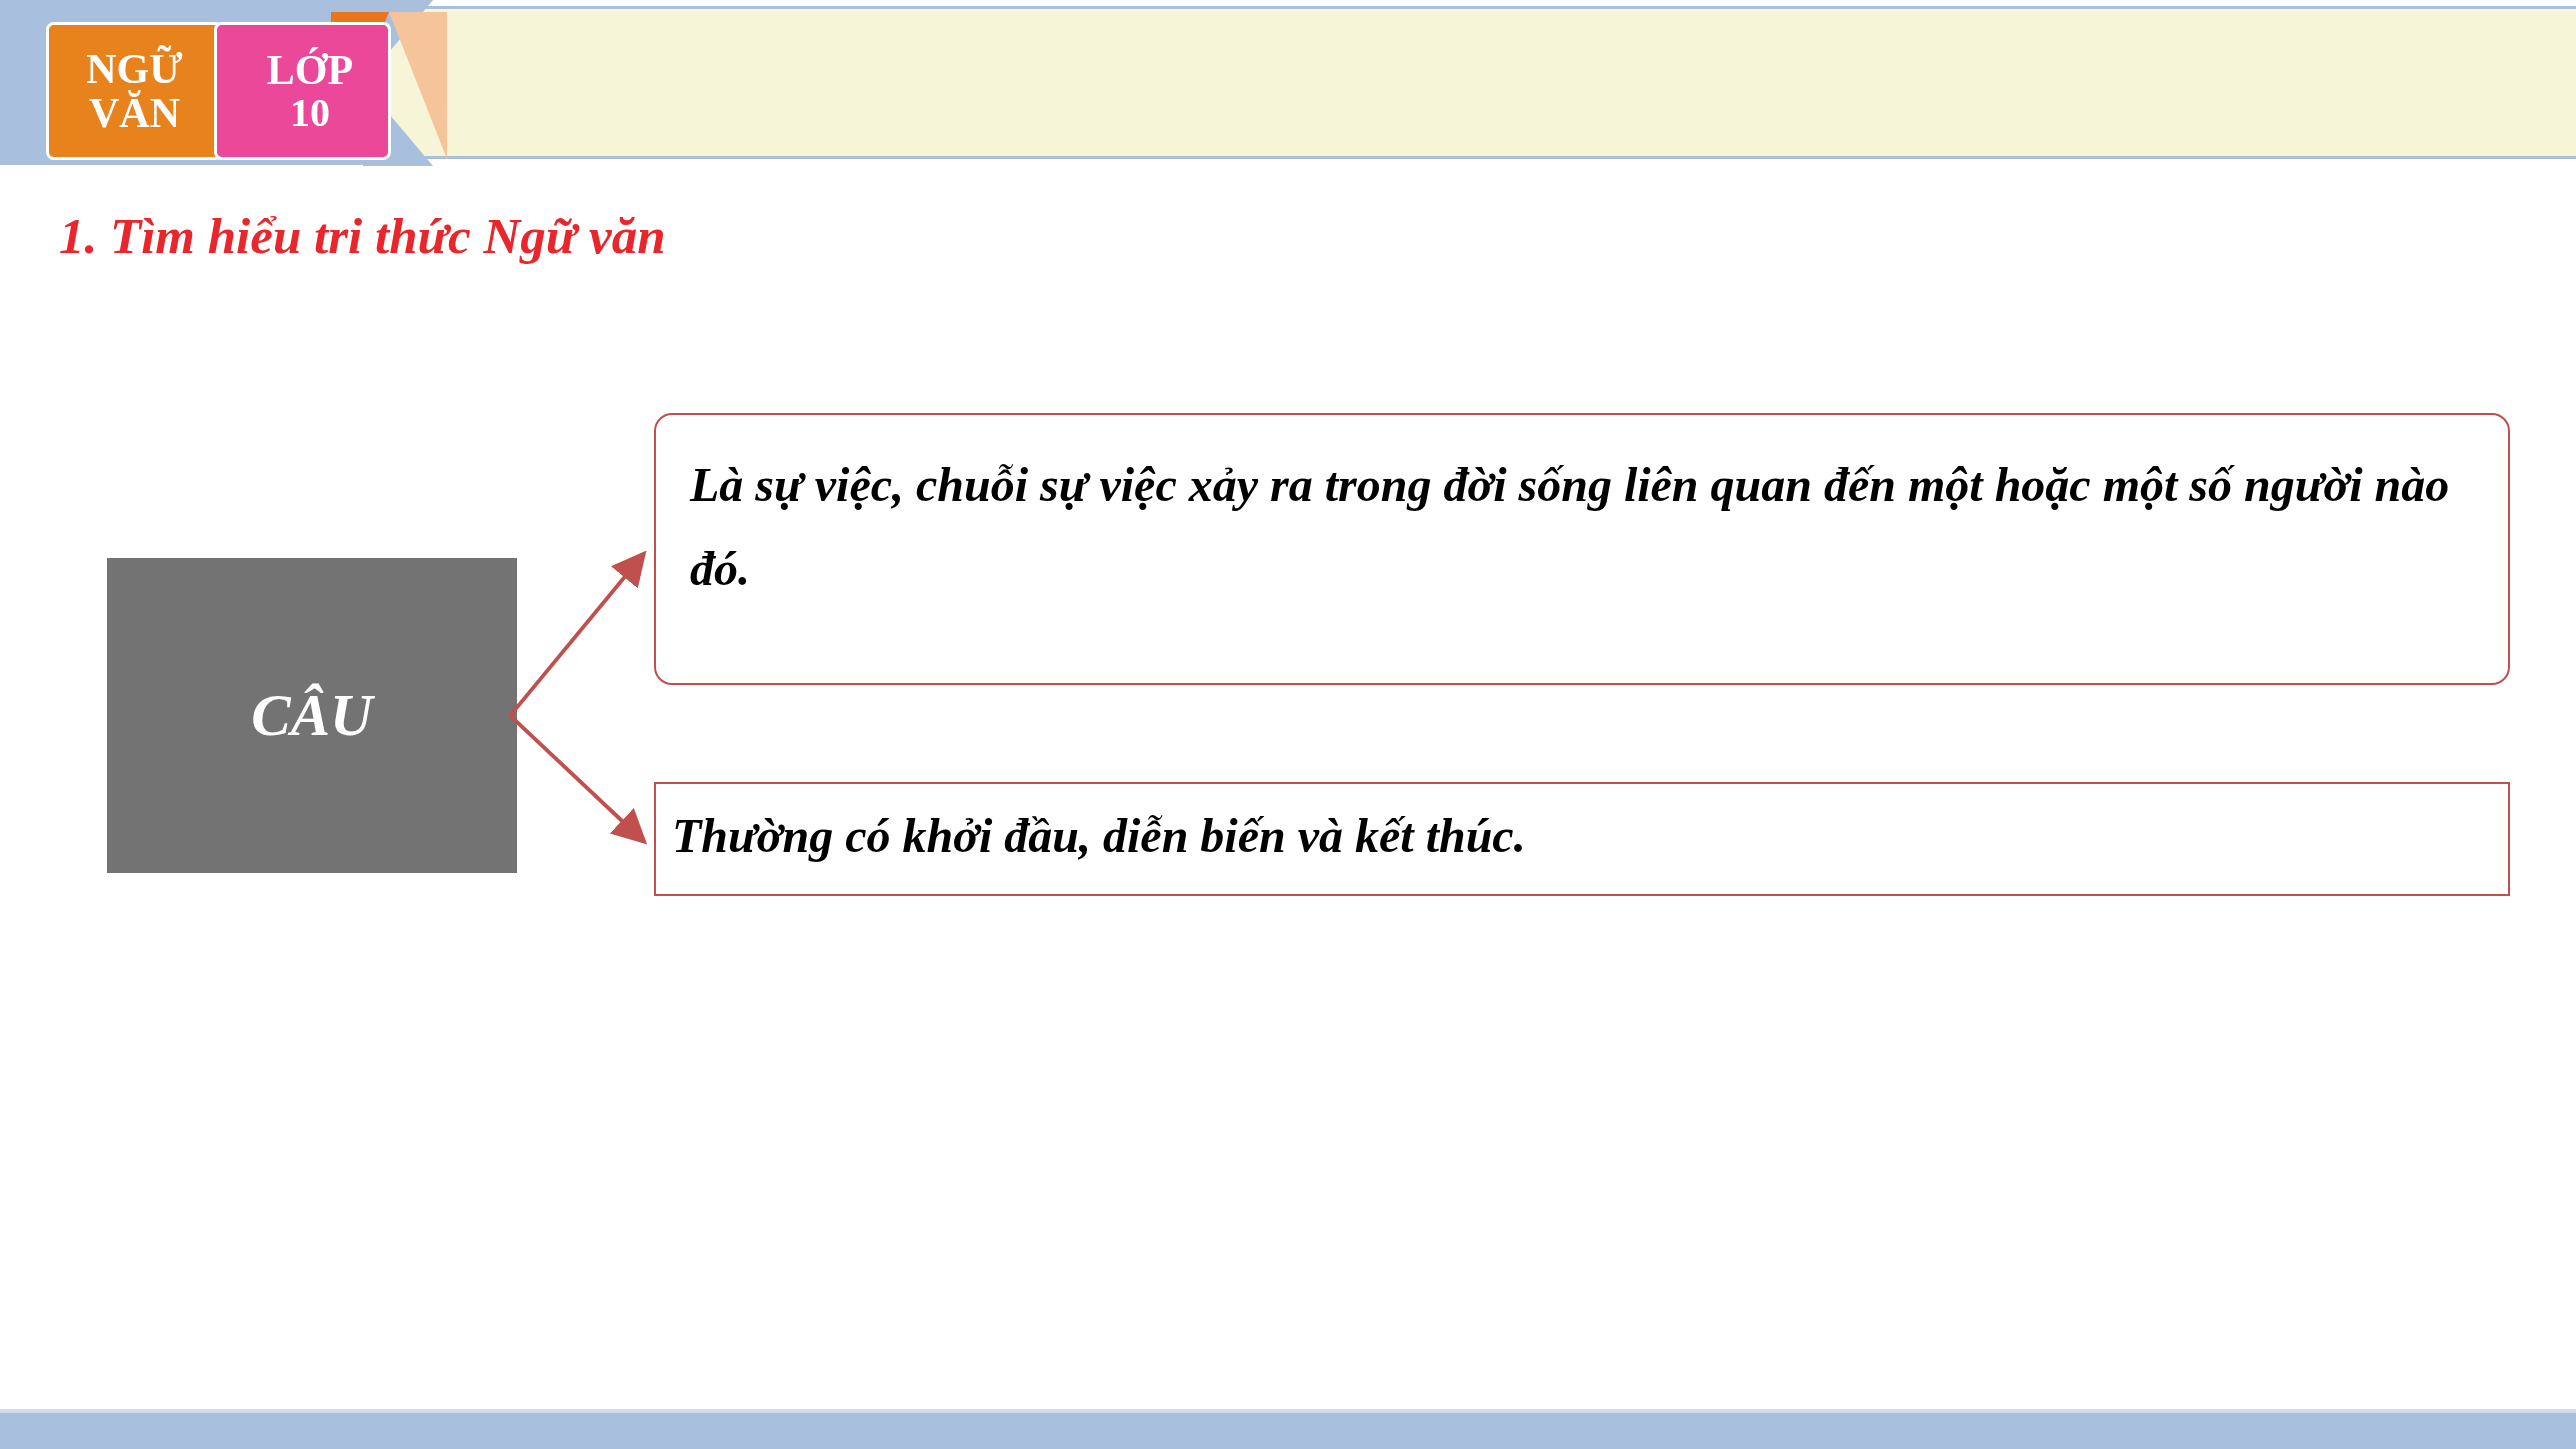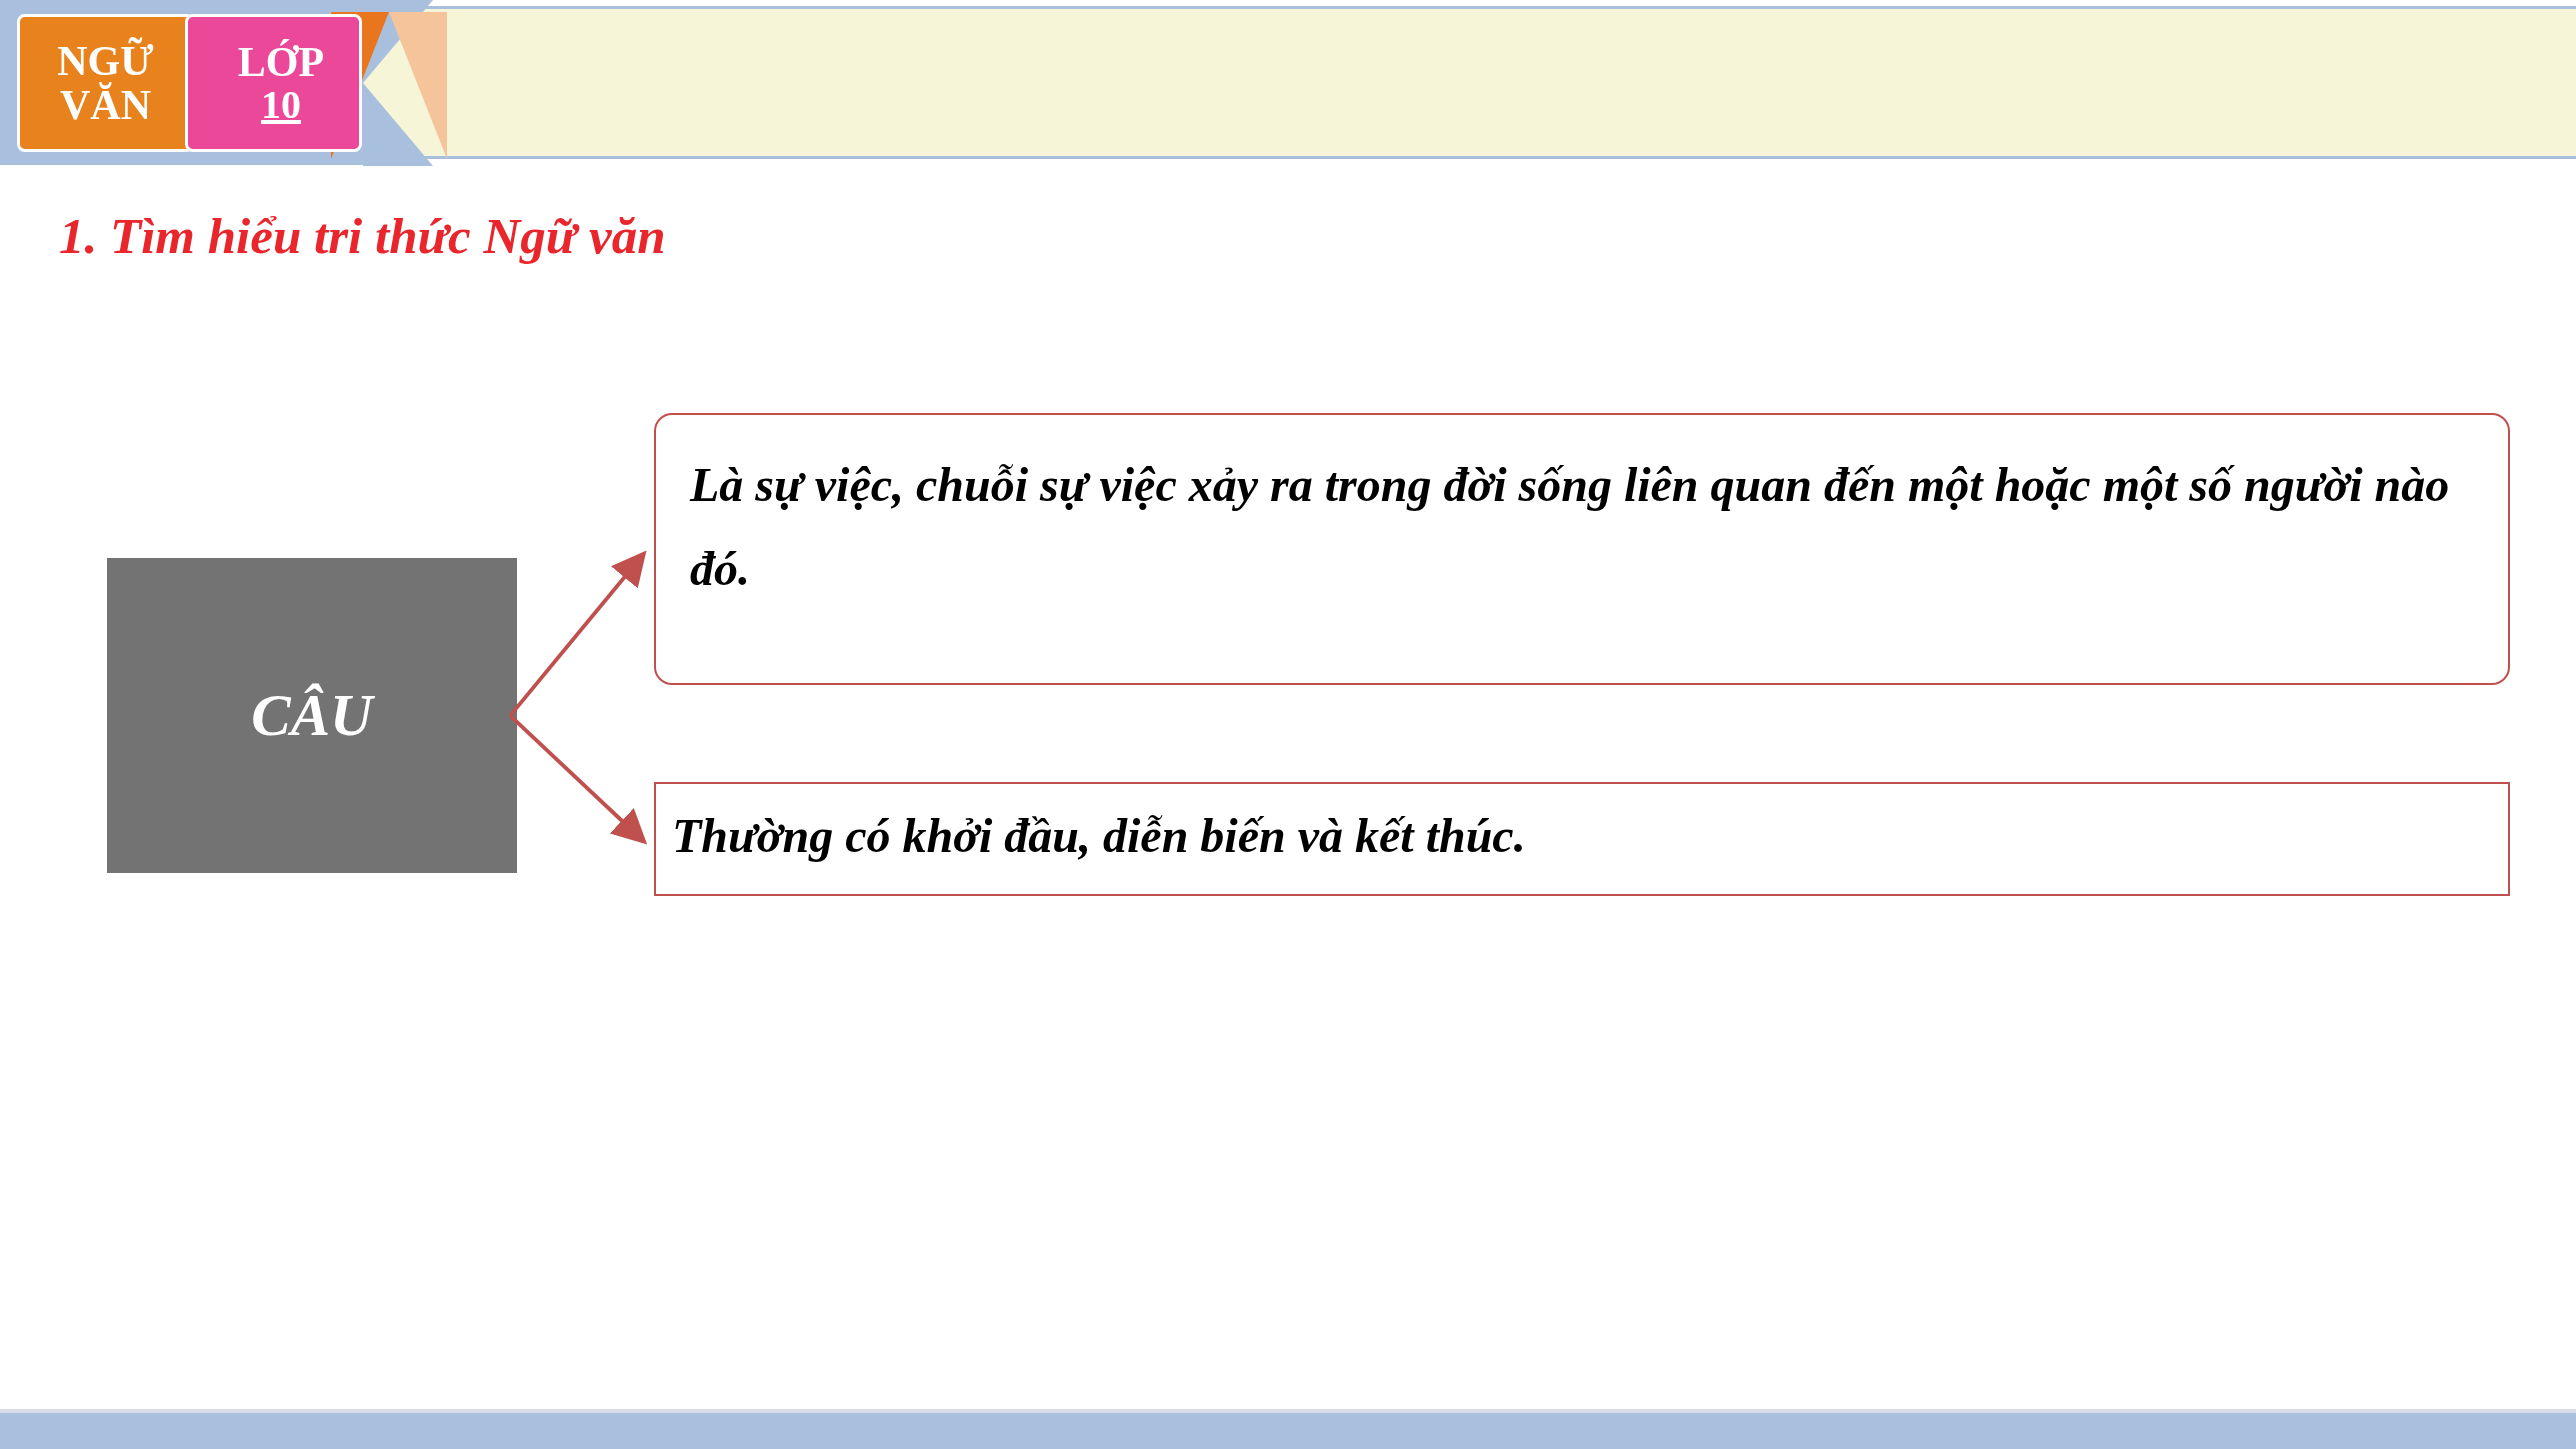--- a/index.html
+++ b/index.html
@@ -74,50 +74,51 @@
     left: 58px;
     top: 0;
     width: 0;
     height: 0;
     border-top: 0 solid transparent;
     border-right: 58px solid #f6c49a;
     border-bottom: 147px solid transparent;
   }
   .tag {
     position: absolute;
-    top: 14px;
+    top: 22px;
     width: 177px;
     height: 138px;
     color: #ffffff;
     display: flex;
     flex-direction: column;
     align-items: center;
     justify-content: center;
     font-family: "Liberation Serif", serif;
     font-weight: bold;
     line-height: 1.05;
     text-align: center;
     border-radius: 7.7px;
+    margin-left: 29px;
   }
   .tag-subject {
     left: 17px;
     background: #e8821d;
     border: 3.1px solid #ffffff;
     box-sizing: border-box;
     font-size: 42px;
   }
   .tag-grade {
     left: 185px;
     background: #ec4899;
     border: 3.1px solid #ffffff;
     box-sizing: border-box;
     font-size: 42px;
     padding-left: 15px;
   }
-  .tag-grade .num { font-size: 40px; text-decoration: underline; }
+  .tag-grade .num { font-size: 40px; }
 
   .banner-title {
     position: absolute;
     left: 464px;
     top: 20px;
     width: 2094px;
     height: 124px;
     display: flex;
     align-items: center;
     justify-content: center;

